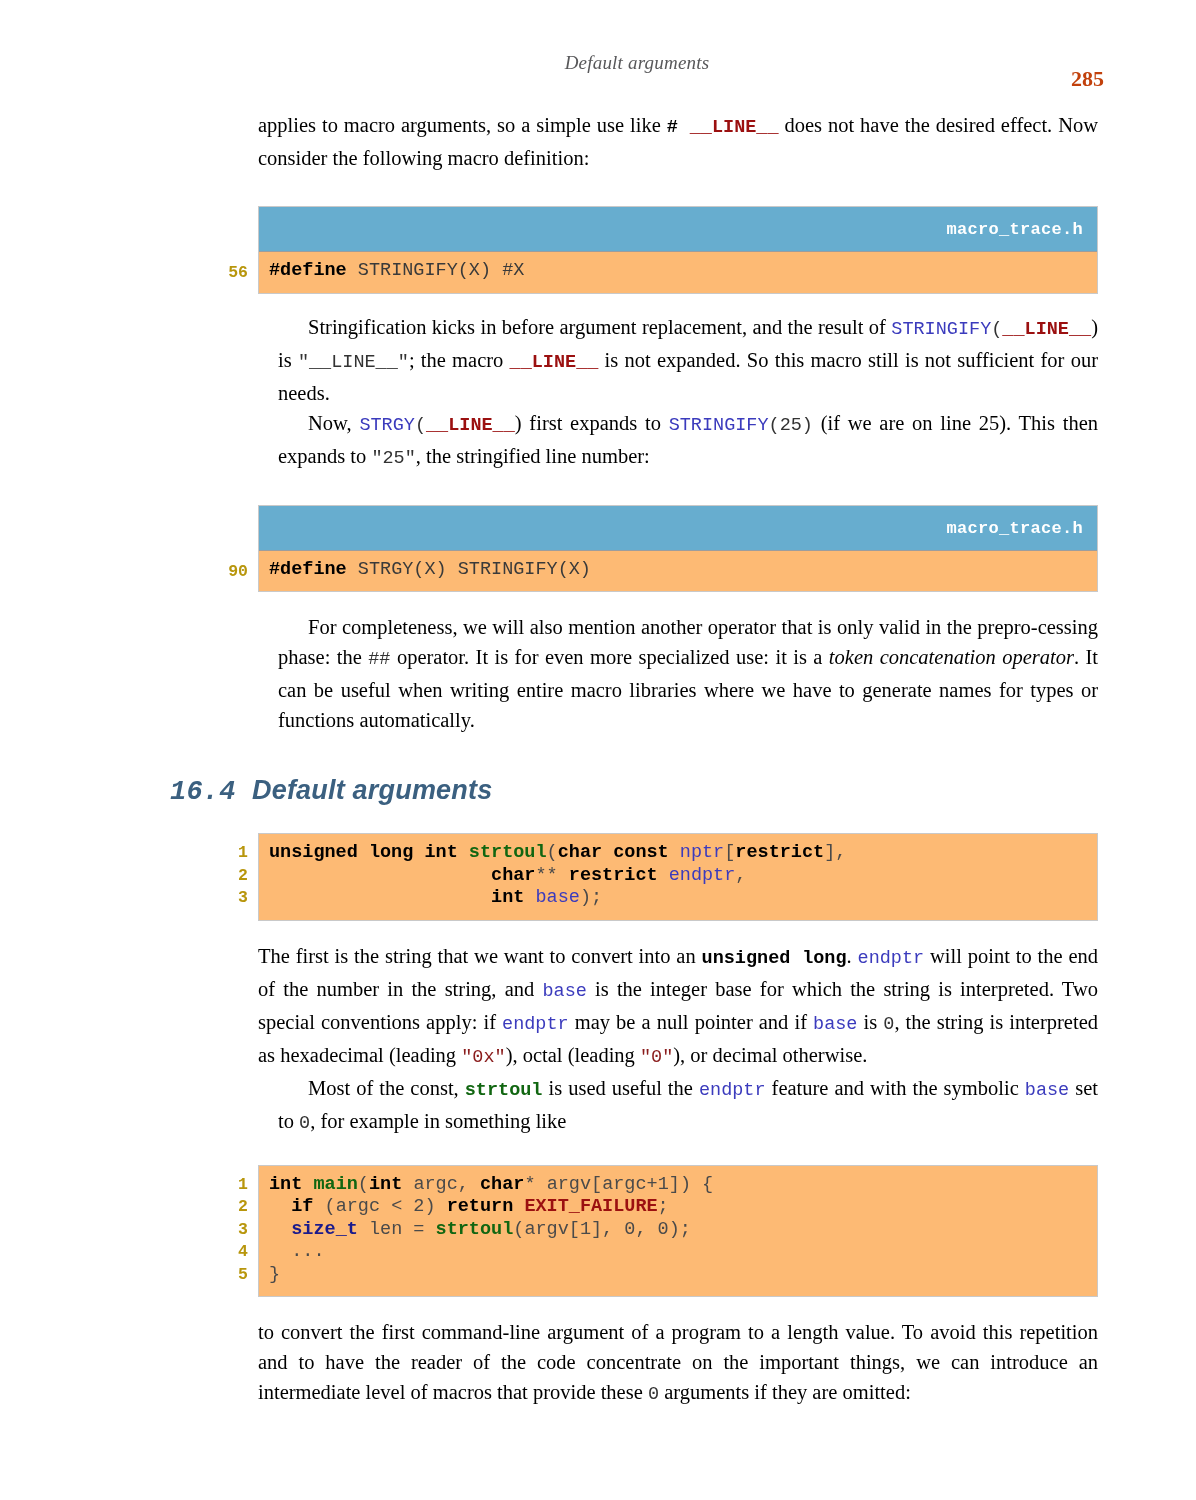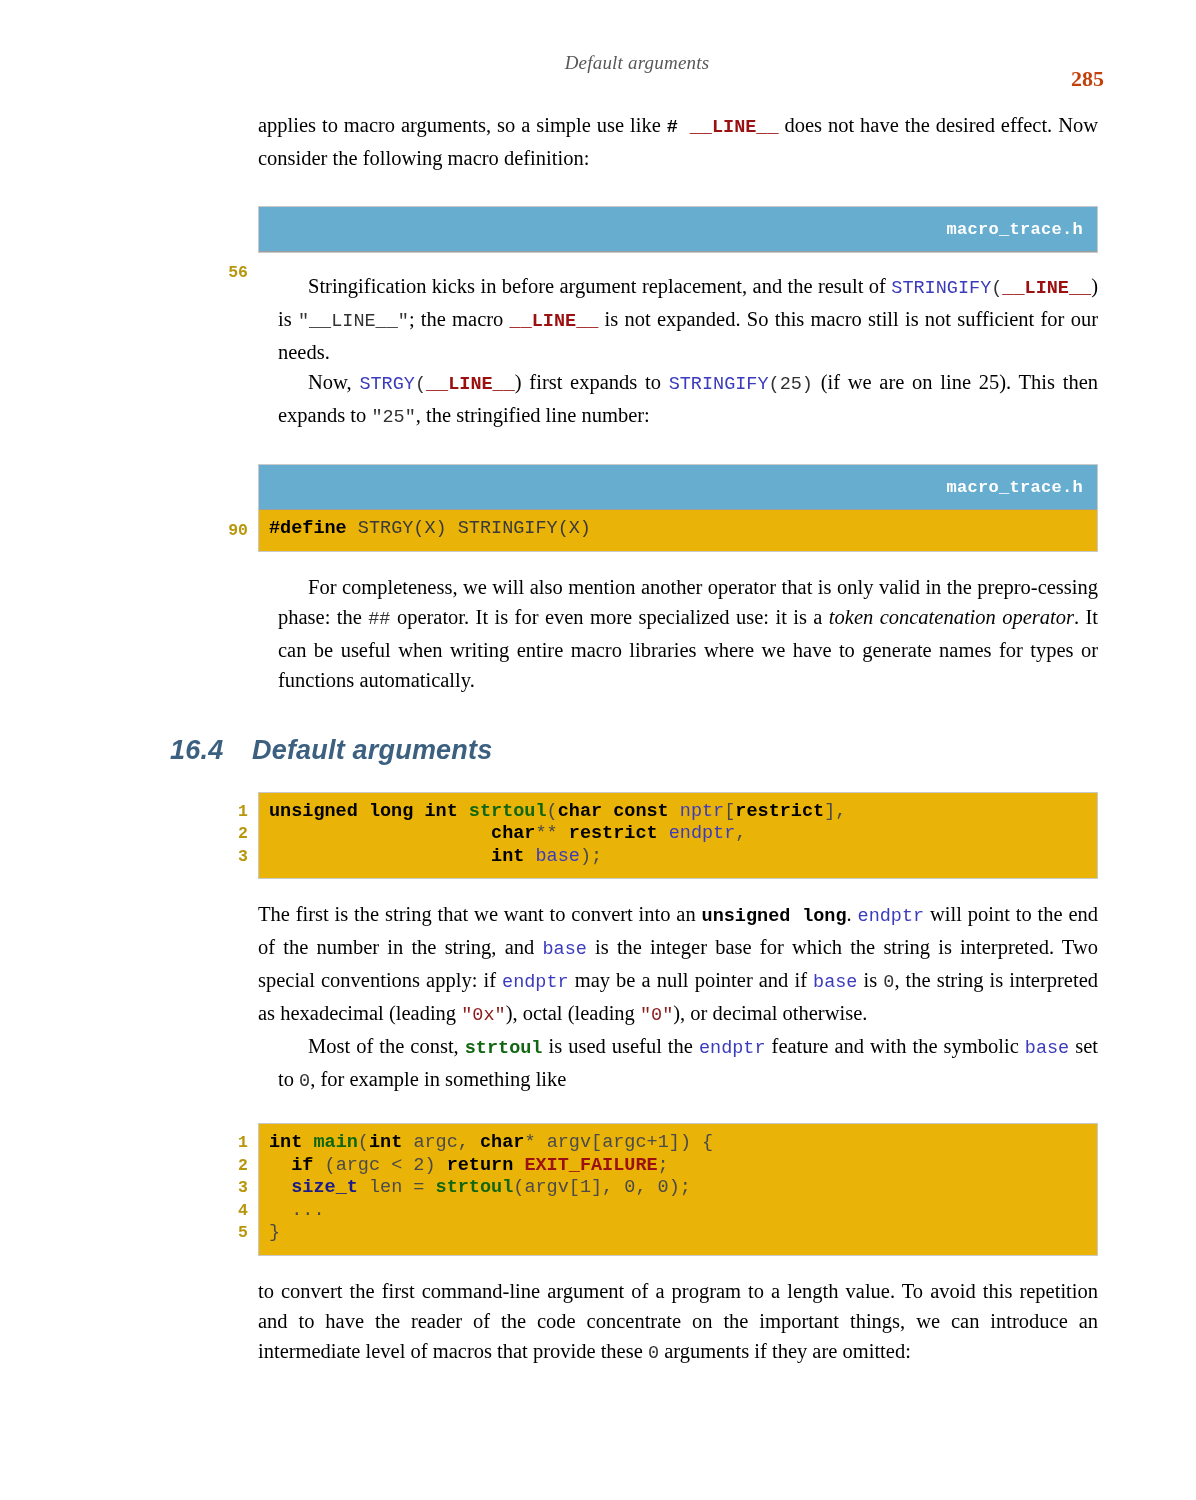--- a/index.html
+++ b/index.html
@@ -91,21 +91,21 @@
     width: 34px;
     text-align: right;
     font-family: "Liberation Mono", monospace;
     font-size: 16.5px;
     font-weight: bold;
     color: #b8960c;
     line-height: 22.5px;
   }
   .listing .frame {
     border: 1px solid #c9c9c9;
-    background: #eab308;
+    background: #fdba74;
     box-sizing: border-box;
   }
   .listing .filebar {
     background: #67adcf;
     color: #ffffff;
     font-family: "Liberation Mono", monospace;
     font-weight: bold;
     font-size: 17px;
     text-align: right;
     padding: 13px 14px 12px 0;
@@ -127,40 +127,42 @@
     font-family: "Liberation Sans", sans-serif;
     font-weight: bold;
     font-style: italic;
     font-size: 27px;
     color: #3b6080;
     letter-spacing: .2px;
   }
   .sec-heading .num {
     display: inline-block;
     width: 82px;
+    font-family: Liberation Mono, monospace;
   }
 </style>
 </head>
 <body>
 
 <div class="page">
 
   <div class="runhead">
     <div class="runhead-title">Default arguments</div>
     <div class="runhead-page">285</div>
   </div>
 
   <div class="body">
 
     <p><span>applies to macro arguments, so a simple use like </span><span class="mono m-black">#</span>&nbsp; <span class="mono m-red">__LINE__</span><span> does not have the desired effect. Now consider the following macro definition:</span></p>
 
     <div class="listing" style="margin-top:33px;">
       <div class="lines" style="top:56px;"><span>56</span></div>
       <div class="frame">
         <div class="filebar">macro_trace.h</div>
+        <div class="code"><span class="m-black">#define</span><span> STRINGIFY(X) #X</span></div>
       </div>
     </div>
 
     <p class="indent" style="margin-top:18px;"><span>Stringification kicks in before argument replacement, and the result of </span><span class="mono m-blue">STRINGIFY</span><span class="mono m-plain">(</span><span class="mono m-red">__LINE__</span><span>) is </span><span class="mono m-plain">"__LINE__"</span><span>; the macro </span><span class="mono m-red">__LINE__</span><span> is not expanded. So this macro still is not sufficient for our needs.</span></p>
 
     <p class="indent"><span>Now, </span><span class="mono m-blue">STRGY</span><span class="mono m-plain">(</span><span class="mono m-red">__LINE__</span><span>) first expands to </span><span class="mono m-blue">STRINGIFY</span><span class="mono m-plain">(25)</span><span> (if we are on line 25). This then expands to </span><span class="mono m-plain">"25"</span><span>, the stringified line number:</span></p>
 
     <div class="listing" style="margin-top:31px;">
       <div class="lines" style="top:56px;"><span>90</span></div>
       <div class="frame">

